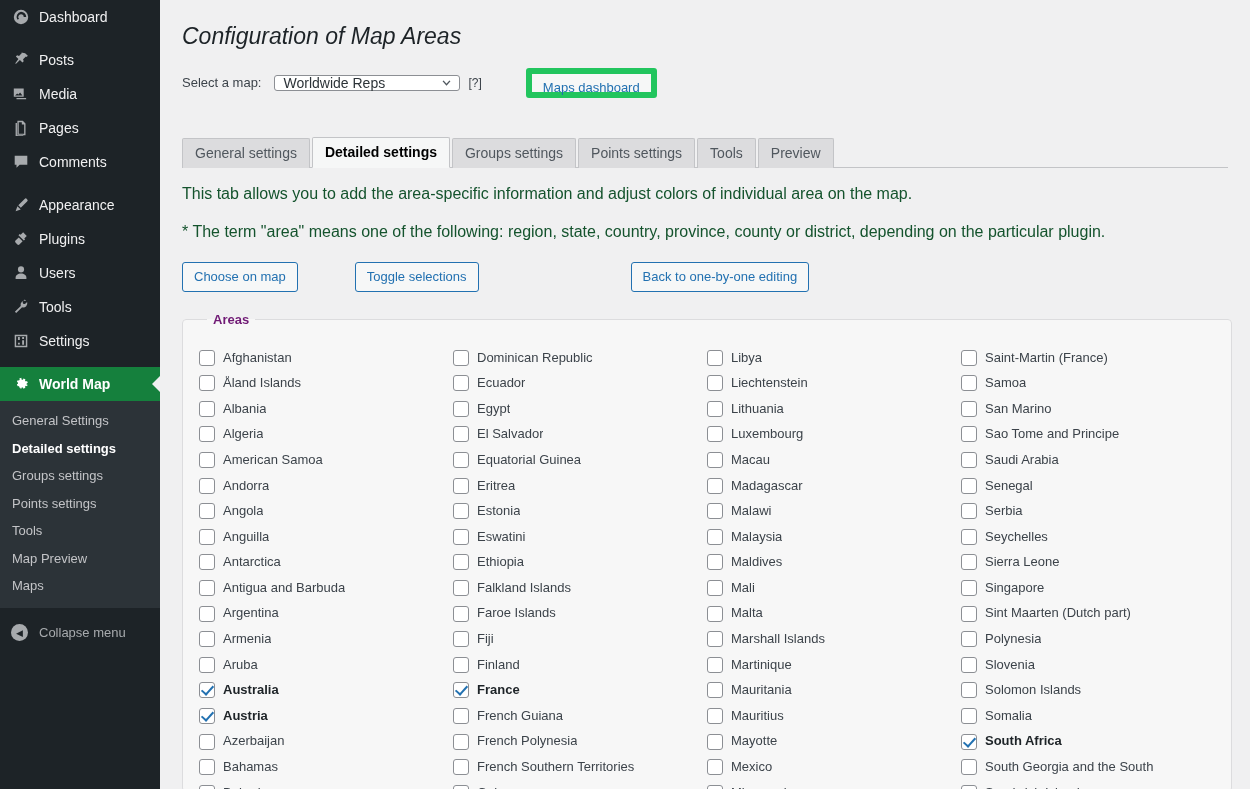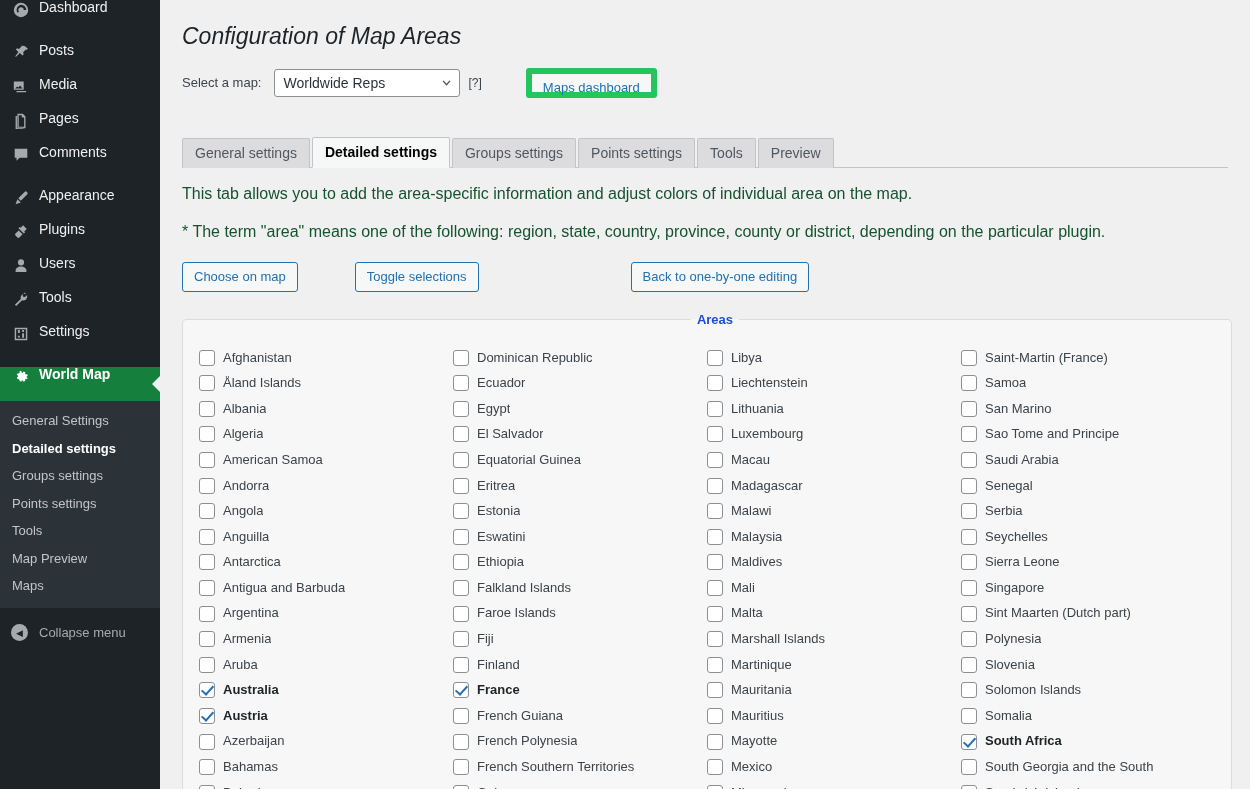--- a/index.html
+++ b/index.html
@@ -16,21 +16,21 @@
 
   
   .adminmenu {
     width: 160px; min-width: 160px; height: 789px;
     background: #1d2327;
     color: #f0f0f1;
     overflow: hidden;
     position: relative;
   }
   .menu-top {
-    display: flex; align-items: flex-start;
+    display: flex; align-items: center;
     height: 34px;
     padding-left: 11px;
     font-size: 14px;
     line-height: 1;
     color: #f0f0f1;
     cursor: pointer;
   }
   .menu-top .mi {
     width: 20px; min-width: 20px; height: 20px;
     margin-right: 8px;
@@ -99,21 +99,21 @@
     margin: 12px 0 16px 0;
     padding: 0;
     line-height: 1.3;
     font-style: italic;
   }
 
   .maprow { display: flex; align-items: center; margin-bottom: 38px; }
   .maprow .lbl { font-size: 13px; color: #3c434a; margin-right: 12px; }
   .sel {
     position: relative;
-    width: 186px; height: 28px;
+    width: 186px; height: 16px;
     background: #fff;
     border: 1px solid #8c8f94;
     border-radius: 3px;
     display: flex; align-items: center;
     padding: 0 26px 0 9px;
     font-size: 14px;
     color: #2c3338;
     cursor: pointer;
   }
   .sel .chev {
@@ -194,24 +194,23 @@
     background: #f7f7f7;
     margin: 0;
     padding: 18px 16px 10px 16px;
     width: 1042px;
     height: 480px;
     overflow: hidden;
   }
   fieldset.areas > legend {
     font-weight: 700;
     font-size: 13px;
-    color: #1d4ed8;
+    color: #701a75;
     padding: 0 6px;
     margin-left: 8px;
-    text-align: center;
   }
   .cols { display: flex; }
   .col { width: 254px; }
   .cbrow {
     display: flex;
     align-items: center;
     height: 25.6px;
     line-height: 1.1;
     font-size: 13px;
     color: #3c434a;

